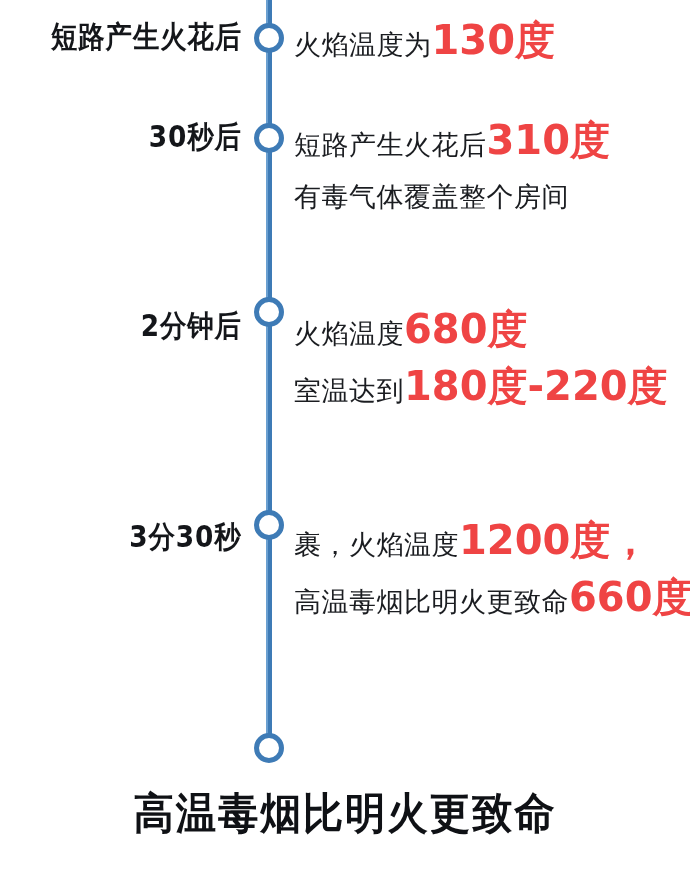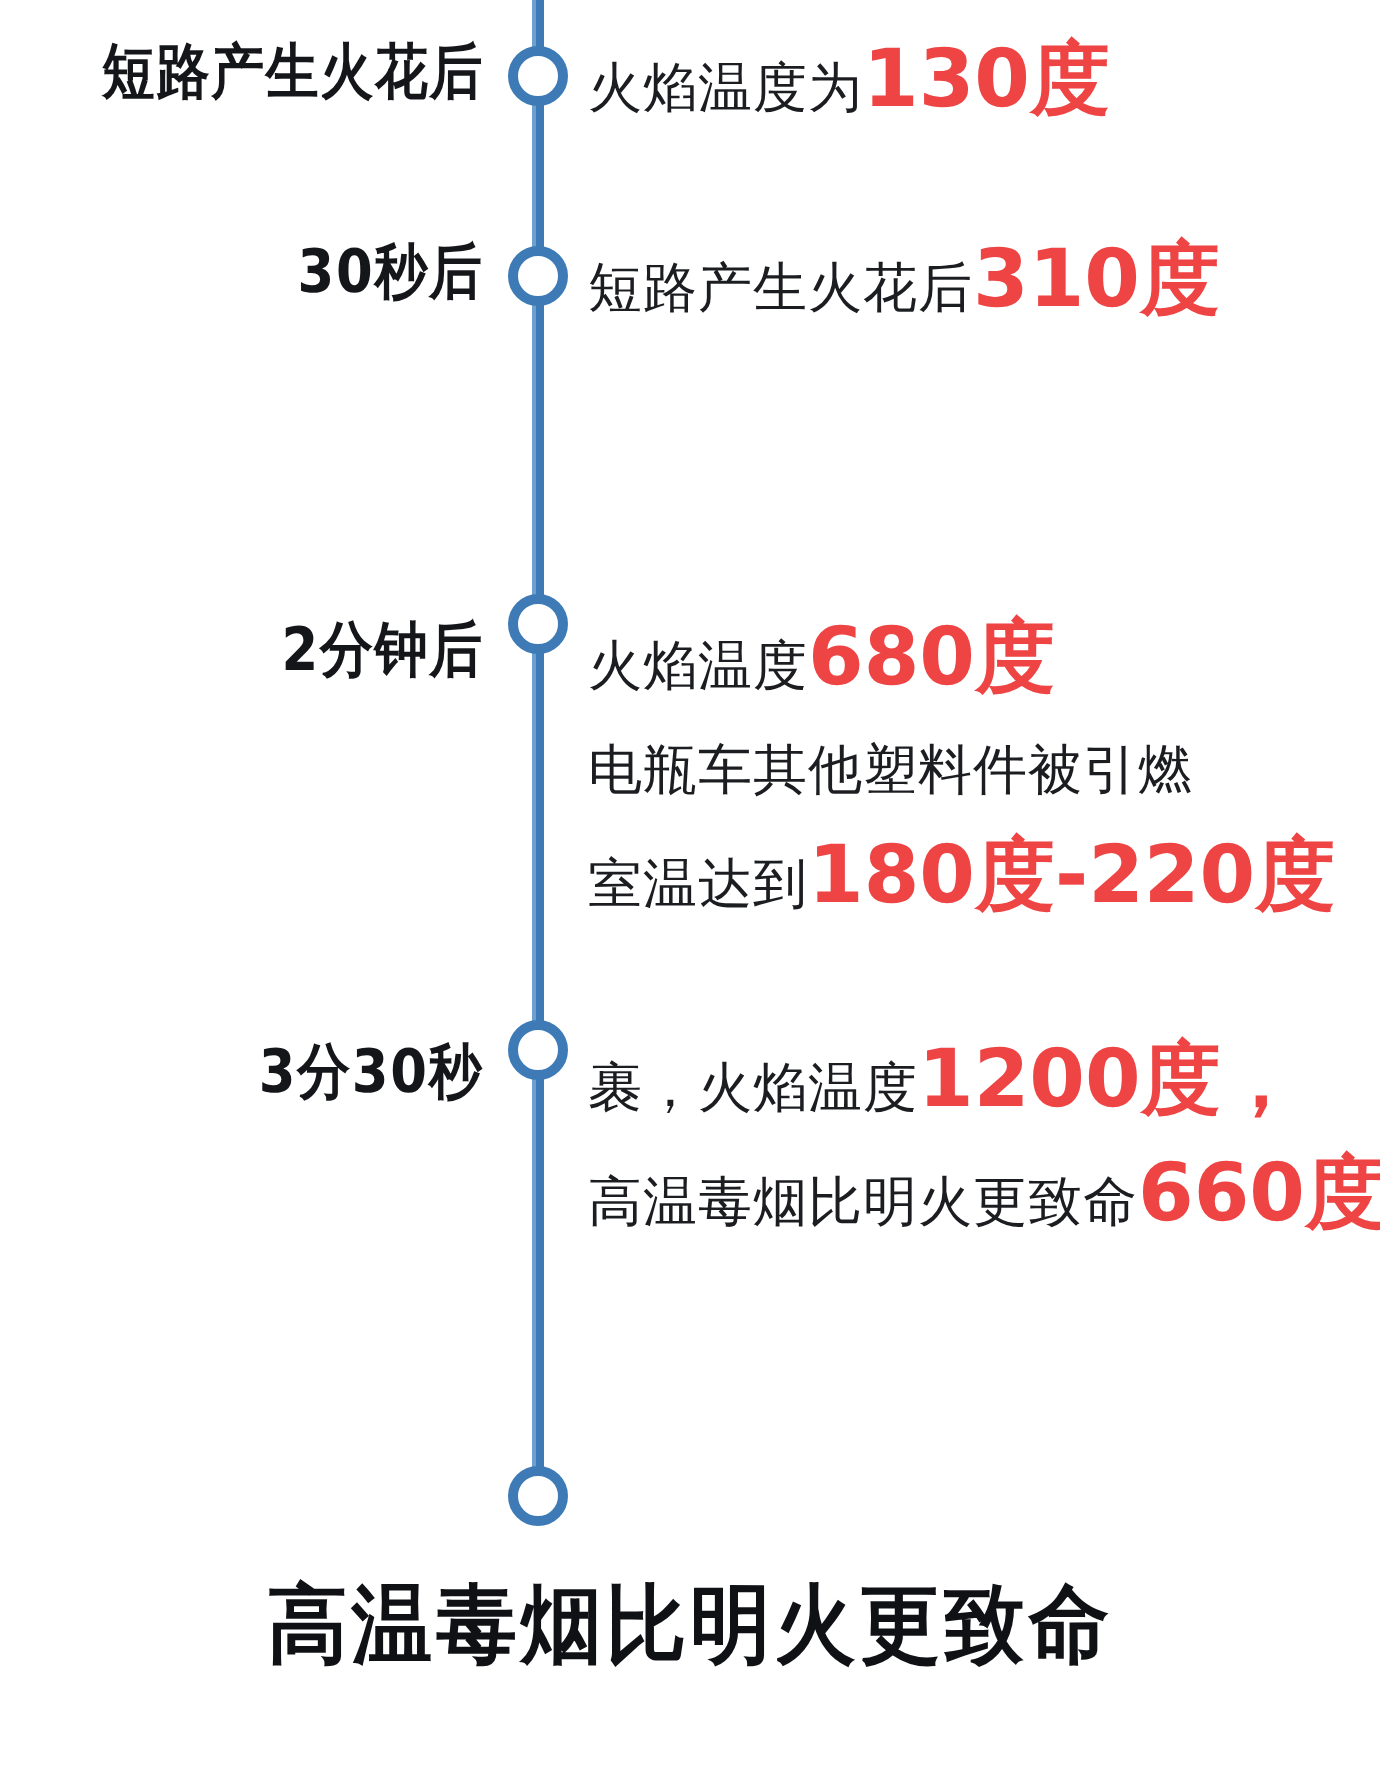--- a/index.html
+++ b/index.html
@@ -125,24 +125,24 @@
       <div class="time-label" style="top: 122px;">30秒后</div>
       <div class="time-label" style="top: 311px;">2分钟后</div>
       <div class="time-label" style="top: 522px;">3分30秒</div>
     </div>
   <div id="bodies">
       <div class="body-block" style="top: 14px;">
         <div class="body-line"><span>火焰温度为</span><span class="hot">130度</span></div>
       </div>
       <div class="body-block" style="top: 114px;">
         <div class="body-line"><span>短路产生火花后</span><span class="hot">310度</span></div>
+        <div class="body-line"><span>有毒气体覆盖整个房间</span></div>
       </div>
       <div class="body-block" style="top: 303px;">
         <div class="body-line"><span>火焰温度</span><span class="hot">680度</span></div>
-        <div class="body-line"><span>电瓶车其他塑料件被引燃</span></div>
         <div class="body-line"><span>室温达到</span><span class="hot">180度-220度</span></div>
       </div>
       <div class="body-block" style="top: 514px;">
         <div class="body-line"><span>裹，火焰温度</span><span class="hot">1200度</span><span class="hot">，</span></div>
         <div class="body-line"><span>高温毒烟比明火更致命</span><span class="hot">660度</span></div>
       </div>
     </div>
 
   <div class="headline">高温毒烟比明火更致命</div>
 </div>

